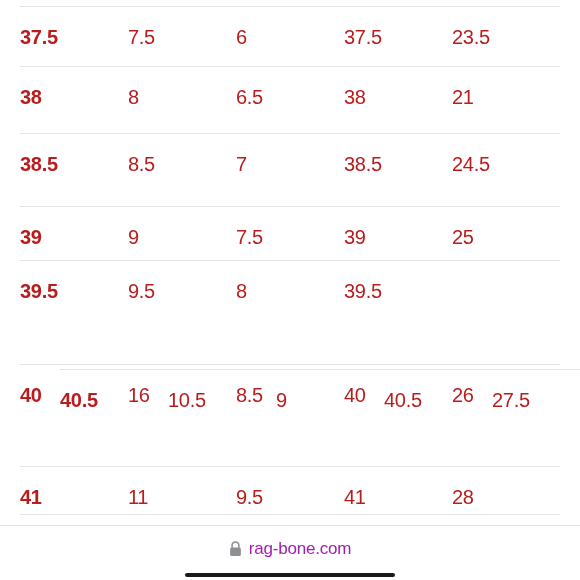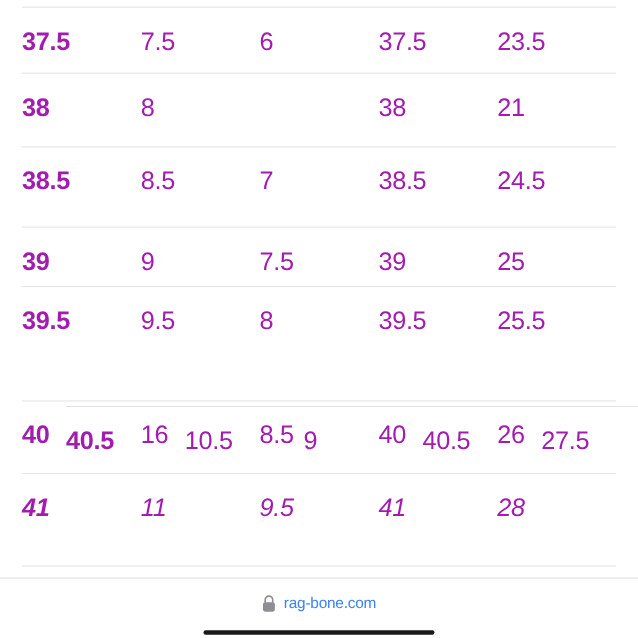--- a/index.html
+++ b/index.html
@@ -47,22 +47,22 @@
     top: 0;
     height: 1px;
     background: #e4e4e4;
   }
   .cell {
     position: absolute;
     top: 0;
     height: 63.5px;
     display: flex;
     align-items: center;
-    font-size: 23px;
-    color: #a21caf;
+    font-size: 20px;
+    color: #b91c1c;
     letter-spacing: -0.3px;
     white-space: nowrap;
   }
   .cell.col0 { left: 20px;  font-weight: 700; }
   .cell.col1 { left: 128px; font-weight: 400; }
   .cell.col2 { left: 236px; font-weight: 400; }
   .cell.col3 { left: 344px; font-weight: 400; }
   .cell.col4 { left: 452px; font-weight: 400; }
 
   #table-bottom-sep {
@@ -99,22 +99,22 @@
 
   #lock-icon {
     display: block;
     width: 13px;
     height: 16px;
     flex: none;
     margin-top: 1px;
   }
 
   #url-text {
-    font-size: 14px;
-    color: #3b82f6;
+    font-size: 17px;
+    color: #a21caf;
     letter-spacing: -0.2px;
     line-height: 1;
   }
 
   #home-indicator {
     position: absolute;
     left: 185px;
     top: 47px;
     width: 210px;
     height: 4px;
@@ -134,20 +134,21 @@
         <div class="cell col0">37.5</div>
         <div class="cell col1">7.5</div>
         <div class="cell col2">6</div>
         <div class="cell col3">37.5</div>
         <div class="cell col4">23.5</div>
       </div>
       <div class="srow" style="top: 66px;">
         <div class="sep"></div>
         <div class="cell col0">38</div>
         <div class="cell col1">8</div>
+        <div class="cell col2">6.5</div>
         <div class="cell col3">38</div>
         <div class="cell col4">21</div>
       </div>
       <div class="srow" style="top: 133px; border-radius: 16px;">
         <div class="sep"></div>
         <div class="cell col0">38.5</div>
         <div class="cell col1">8.5</div>
         <div class="cell col2">7</div>
         <div class="cell col3">38.5</div>
         <div class="cell col4">24.5</div>
@@ -159,39 +160,38 @@
         <div class="cell col2">7.5</div>
         <div class="cell col3">39</div>
         <div class="cell col4">25</div>
       </div>
       <div class="srow" style="top: 260px;">
         <div class="sep"></div>
         <div class="cell col0">39.5</div>
         <div class="cell col1">9.5</div>
         <div class="cell col2">8</div>
         <div class="cell col3">39.5</div>
-        <div class="cell col4">25.5</div>
       </div>
       <div class="srow" style="top: 323.5px; margin-top: 40px;">
         <div class="sep"></div>
         <div class="cell col0">40</div>
         <div class="cell col1">16</div>
         <div class="cell col2">8.5</div>
         <div class="cell col3">40</div>
         <div class="cell col4">26</div>
       </div>
       <div class="srow" style="top: 369px; margin-left: 40px;">
         <div class="sep"></div>
         <div class="cell col0">40.5</div>
         <div class="cell col1">10.5</div>
         <div class="cell col2">9</div>
         <div class="cell col3">40.5</div>
         <div class="cell col4">27.5</div>
       </div>
-      <div class="srow" style="top: 430px; font-style: italic;">
+      <div class="srow" style="top: 466px;">
         <div class="sep"></div>
         <div class="cell col0">41</div>
         <div class="cell col1">11</div>
         <div class="cell col2">9.5</div>
         <div class="cell col3">41</div>
         <div class="cell col4">28</div>
       </div>
     </div>
 
   <div id="table-bottom-sep" style="top: 514px;"></div>

